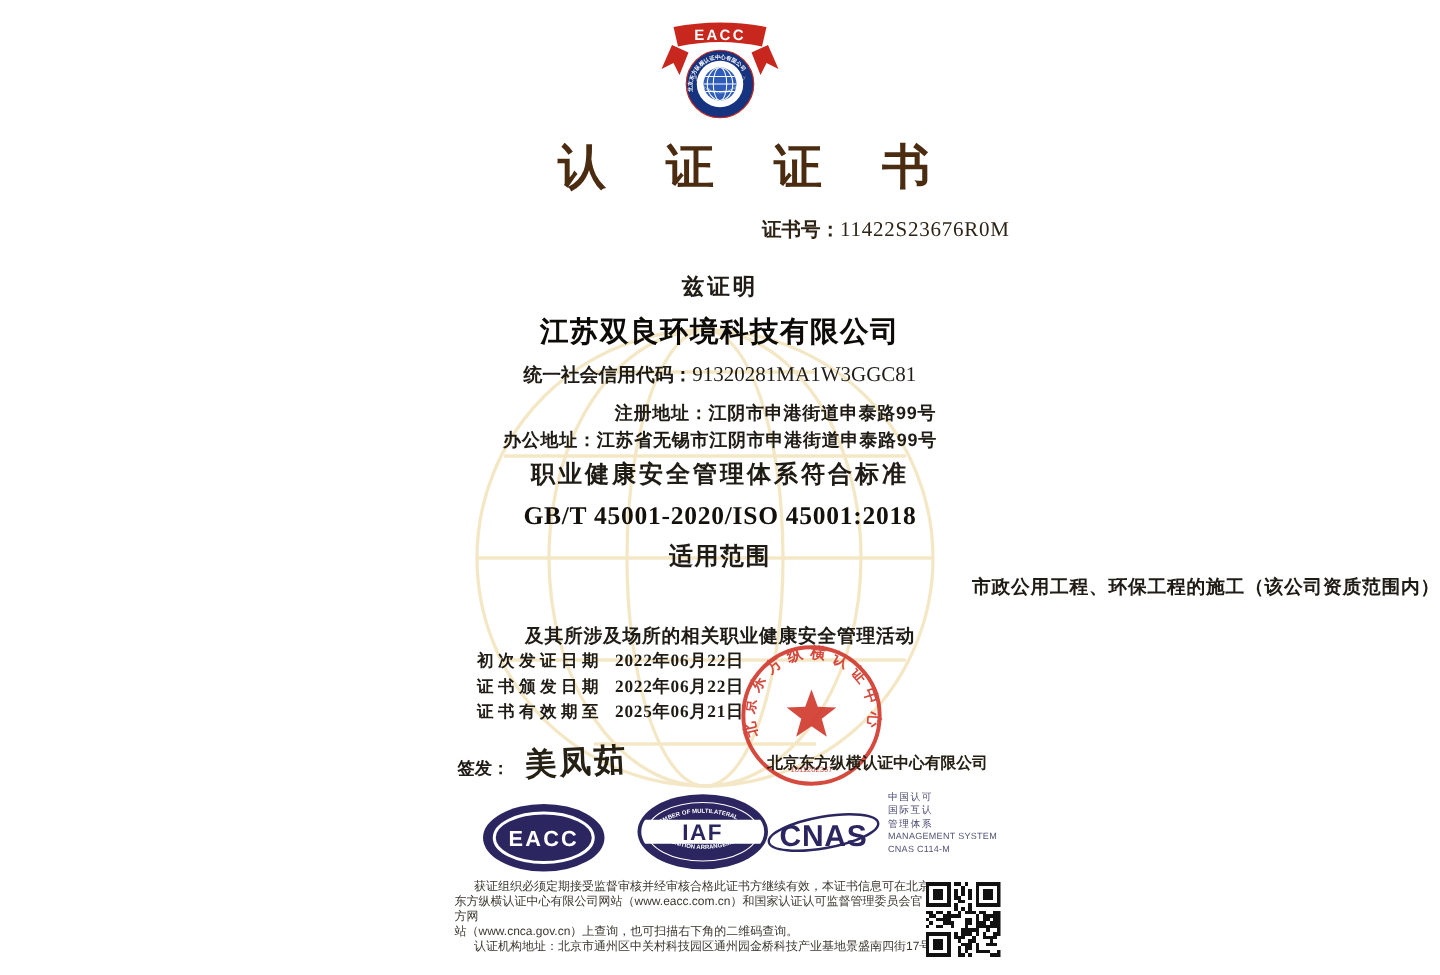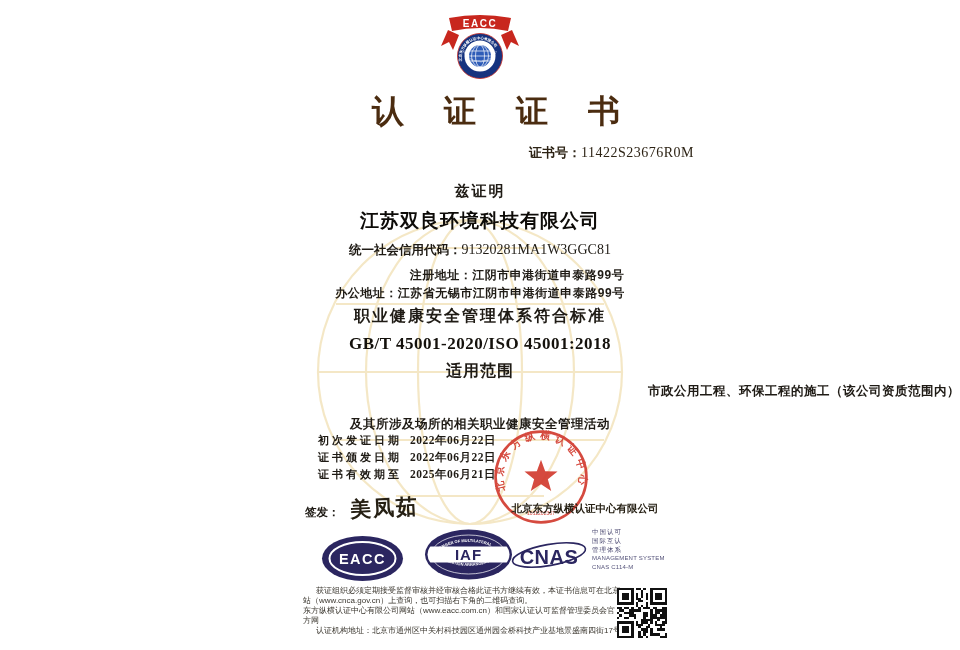--- a/index.html
+++ b/index.html
@@ -3,21 +3,21 @@
 <meta charset="utf-8">
 <style>
   html,body{margin:0;padding:0;}
   body{width:960px;height:650px;background:#ffffff;overflow:hidden;
        font-family:"Liberation Sans",sans-serif;color:#1f1b15;position:relative;}
   .abs{position:absolute;}
   .ctr{left:0;width:960px;text-align:center;}
   
   .title{top:90px;font-size:32px;font-weight:bold;letter-spacing:16px;color:#4b2c10;
          font-family:"Liberation Serif",serif;text-indent:16px;margin-left:16px;}
-  .certno{top:144px;left:508px;font-size:13px;color:#2d2315;margin-left:21px;}
+  .certno{top:144px;left:508px;font-size:13px;color:#2d2315;}
   .certno .lbl{font-weight:bold;}
   .certno .val{font-family:"Liberation Serif",serif;font-size:14px;letter-spacing:.5px;}
   
   .certify{top:182px;font-size:15px;font-weight:bold;letter-spacing:2px;}
   .company{top:208px;font-size:19px;font-weight:bold;letter-spacing:1px;color:#0d0b08;}
   .credit{top:242px;font-size:12.5px;font-weight:bold;}
   .credit .val{font-family:"Liberation Serif",serif;font-size:14px;font-weight:normal;}
   .addr1{top:267px;padding-left:37px;}
   .addr2{top:285px;}
   .addrline{font-size:12px;font-weight:bold;letter-spacing:.5px;}
@@ -196,22 +196,22 @@
 <div class="abs cnastext">
   <div class="cnl">中国认可</div>
   <div class="cnl">国际互认</div>
   <div class="cnl">管理体系</div>
   <div class="enl">MANAGEMENT SYSTEM</div>
   <div class="enl">CNAS C114-M</div>
 </div>
 
 <div class="abs notes">
   <div class="indent">获证组织必须定期接受监督审核并经审核合格此证书方继续有效，本证书信息可在北京</div>
+  <div>东方纵横认证中心有限公司网站（www.eacc.com.cn）和国家认证认可监督管理委员会官方网</div>
   <div>站（www.cnca.gov.cn）上查询，也可扫描右下角的二维码查询。</div>
-  <div>东方纵横认证中心有限公司网站（www.eacc.com.cn）和国家认证认可监督管理委员会官方网</div>
   <div class="indent">认证机构地址：北京市通州区中关村科技园区通州园金桥科技产业基地景盛南四街17号</div>
 </div>
 
 <div class="abs qr">
   <svg width="50" height="50" viewBox="0 0 21 21" shape-rendering="crispEdges" fill="#111111">
       <rect x="8" y="0" width="1" height="1"></rect>
       <rect x="9" y="0" width="1" height="1"></rect>
       <rect x="11" y="0" width="1" height="1"></rect>
       <rect x="10" y="1" width="1" height="1"></rect>
       <rect x="8" y="2" width="1" height="1"></rect>

